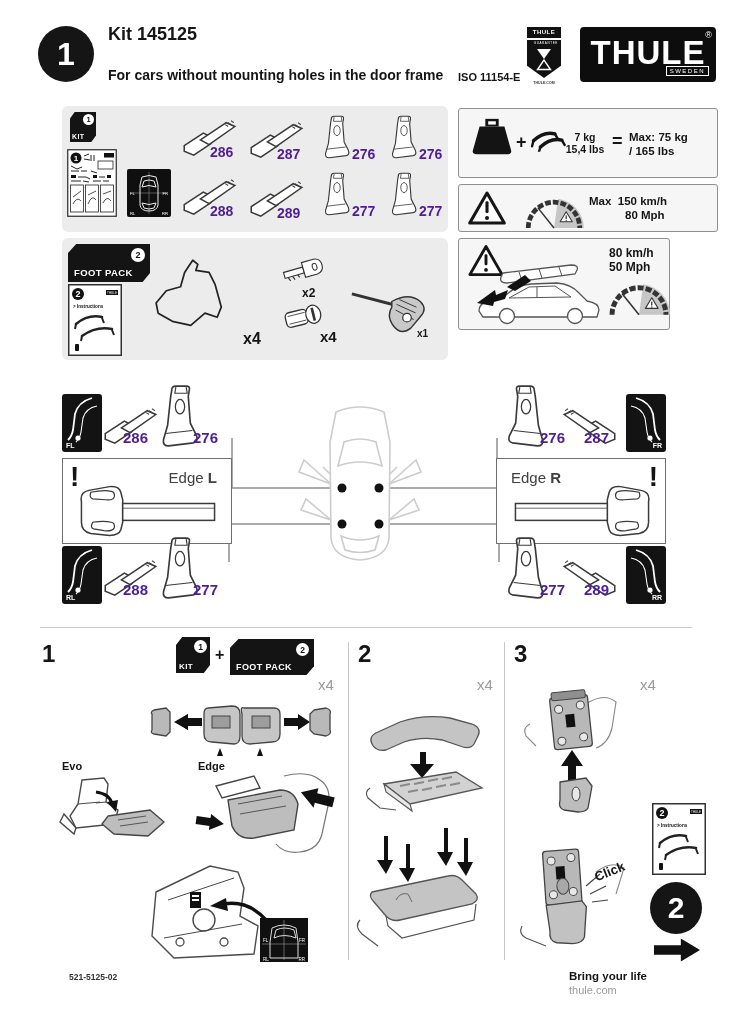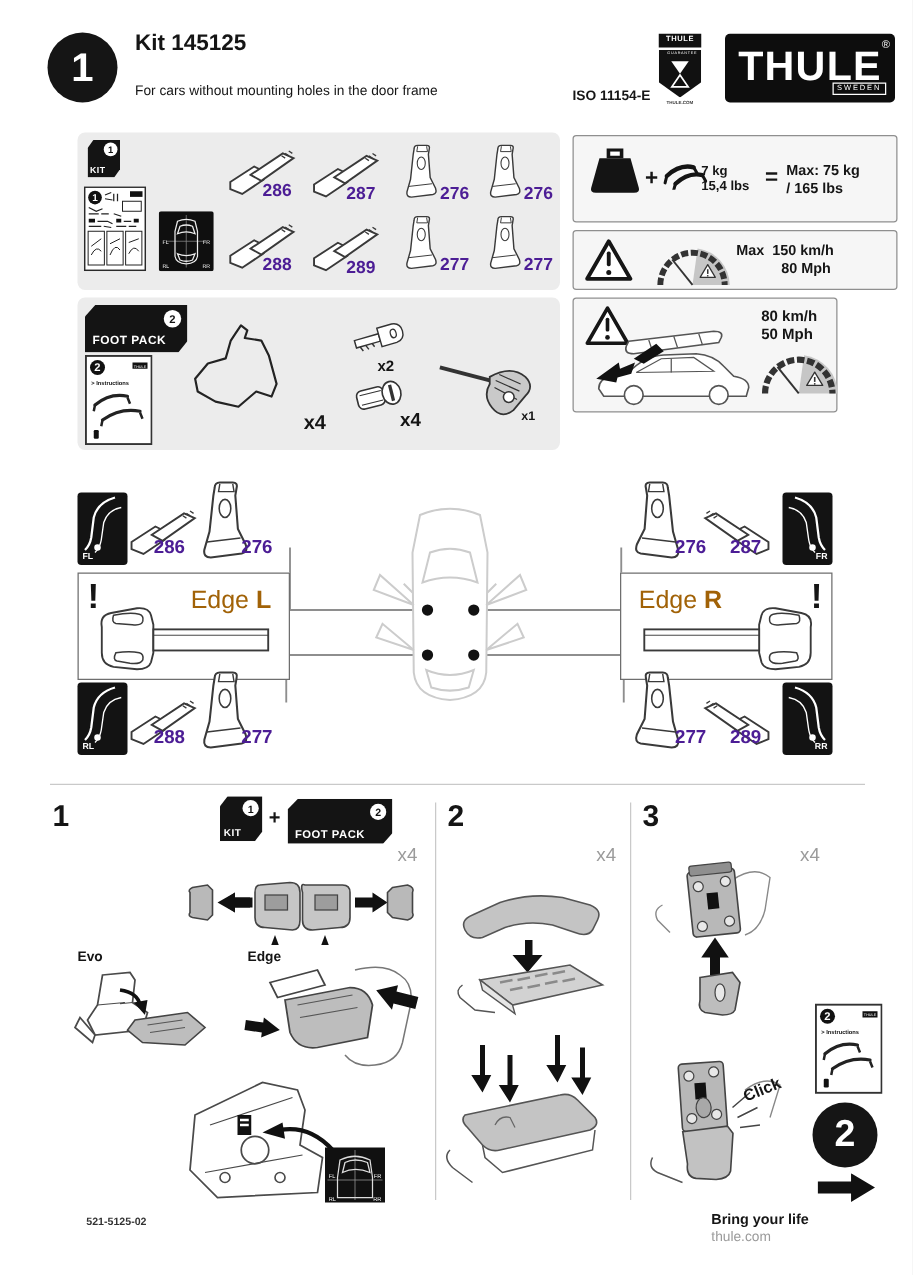--- a/index.html
+++ b/index.html
@@ -20,21 +20,21 @@
 .partlbl.mid{font-size:15px}
 .x4{position:absolute;color:#9b9b9b;font-size:15px}
 .corner-tile{position:absolute;background:#131313;border-radius:3px}
 .corner-lbl{position:absolute;color:#fff;font-size:7px;font-weight:bold}
 .stepnum{position:absolute;font-size:24px;font-weight:bold}
 .vline{position:absolute;width:1px;background:#c9c9c9}
 .hline{position:absolute;height:1px;background:#c9c9c9}
 .flipx{transform:scaleX(-1)}
 .edgebox{position:absolute;width:170px;height:86px;border:1.5px solid #6e6e6e;background:#fff}
 .edgewarn{position:absolute;font-size:28px;font-weight:bold;line-height:1}
-.edgetext{position:absolute;font-size:20px;color:#a16207}
+.edgetext{position:absolute;font-size:15px;color:#404040}
 </style>
 </head>
 <body>
 
 <svg width="0" height="0" style="position:absolute">
 <defs>
 <symbol id="sym-bracket" viewBox="0 0 60 44">
   <path d="M3 31 L23 18 L31 22 L31 29 L13 41 L3 37 Z" fill="#fff" stroke="#3a3a3a" stroke-width="1.6"></path>
   <path d="M20 25 L47 7 L56 11 L29 30 Z" fill="#fff" stroke="#3a3a3a" stroke-width="1.6"></path>
   <path d="M46 9 l3 2 M49 7 l3 2 M52 5 l3 2" stroke="#3a3a3a" stroke-width="1.1" fill="none"></path>
@@ -122,21 +122,21 @@
 <symbol id="sym-arrow-right" viewBox="0 0 48 24">
   <path d="M0 7 H28 V0 L48 12 L28 24 V17 H0 Z" fill="#111"></path>
 </symbol>
 </defs>
 </svg>
 
 <div id="page">
 
   <div class="abs circle-badge" style="left:38px;top:26px;width:56px;height:56px;font-size:32px">1</div>
   <div class="abs b" style="left:108px;top:24px;font-size:18px">Kit 145125</div>
-  <div class="abs" style="left:108px;top:67px;font-size:11px;font-weight:400">For cars without mounting holes in the door frame</div>
+  <div class="abs" style="left:108px;top:67px;font-size:14px;font-weight:700">For cars without mounting holes in the door frame</div>
   <div class="abs b" style="left:458px;top:71px;font-size:11px">ISO 11154-E</div>
 
   <div class="abs" style="left:527px;top:27px;width:34px;height:62px">
     <div style="background:#111;color:#fff;font-size:6px;font-weight:bold;text-align:center;height:11px;line-height:11px;letter-spacing:.5px">THULE</div>
     <div style="margin-top:2px;width:34px;height:38px;background:#111;clip-path:polygon(0 0,100% 0,100% 68%,50% 100%,0 68%);position:relative">
       <div style="color:#fff;font-size:5px;transform:scale(.6);transform-origin:center top;text-align:center;padding-top:1px;letter-spacing:1px">GUARANTEE</div>
       <svg width="34" height="26" style="position:absolute;left:0;top:7px">
         <path d="M10 2 h14 l-7 10 z" fill="#fff"></path>
         <path d="M17 13 l-6.5 9.5 h13 z" fill="none" stroke="#fff" stroke-width="1.4"></path>
       </svg>
@@ -223,21 +223,21 @@
   </div>
 
   <div class="ibox" style="left:458px;top:108px;width:260px;height:70px">
     <svg class="abs" style="left:12px;top:8px" width="42" height="40" viewBox="0 0 44 40">
         <use href="#sym-weight"></use>
       </svg>
     <span class="abs b" style="left:57px;top:23px;font-size:18px">+</span>
     <svg class="abs" style="left:71px;top:10px" width="36" height="38" viewBox="0 0 52 40">
         <use href="#sym-bars"></use>
       </svg>
-    <div class="abs b" style="left:102px;top:22px;width:48px;text-align:left;font-size:10.5px;line-height:12px">
+    <div class="abs b" style="left:102px;top:22px;width:48px;text-align:center;font-size:10.5px;line-height:12px">
       <div>7 kg</div>
         <div>15,4 lbs</div>
     </div>
     <span class="abs b" style="left:153px;top:22px;font-size:18px">=</span>
     <div class="abs b" style="left:170px;top:21px;font-size:11.5px;line-height:14px">
       <div>Max: 75 kg</div>
         <div>/ 165 lbs</div>
     </div>
   </div>
 

